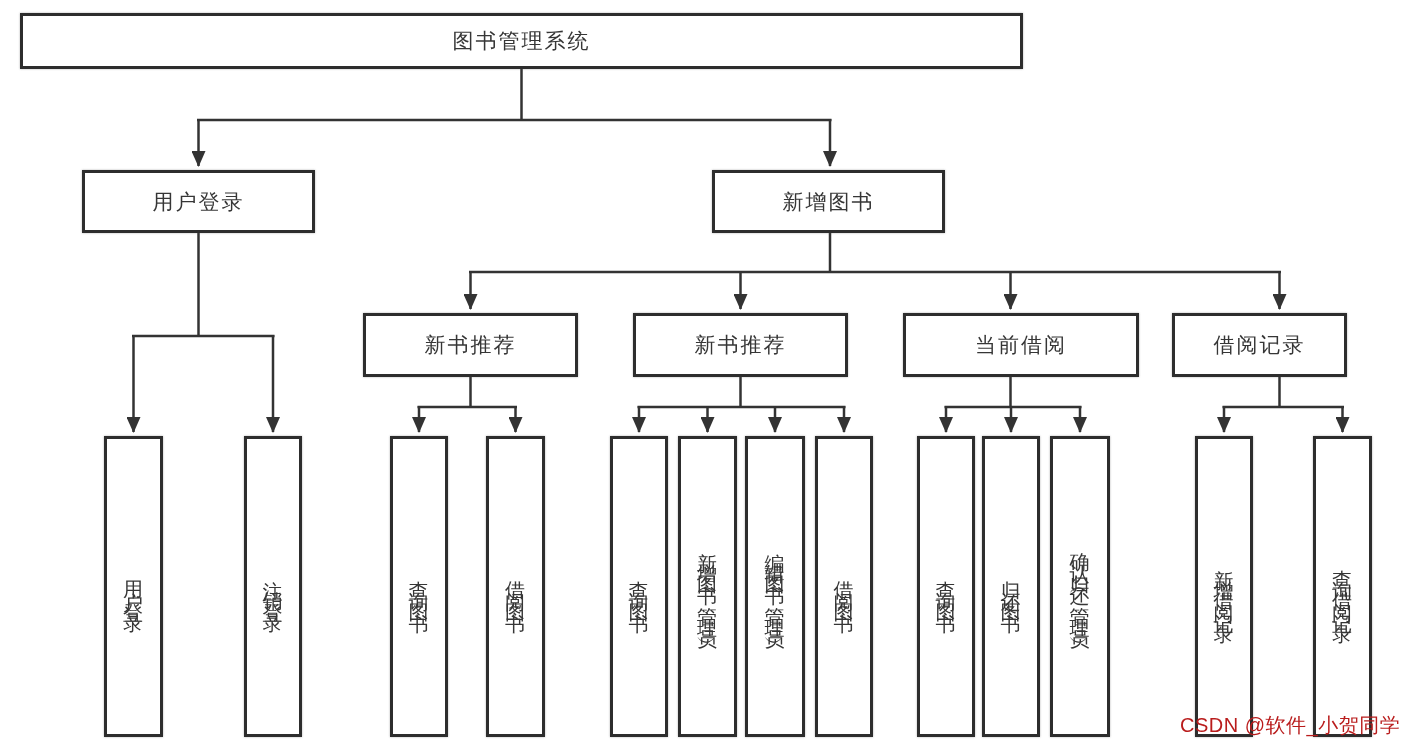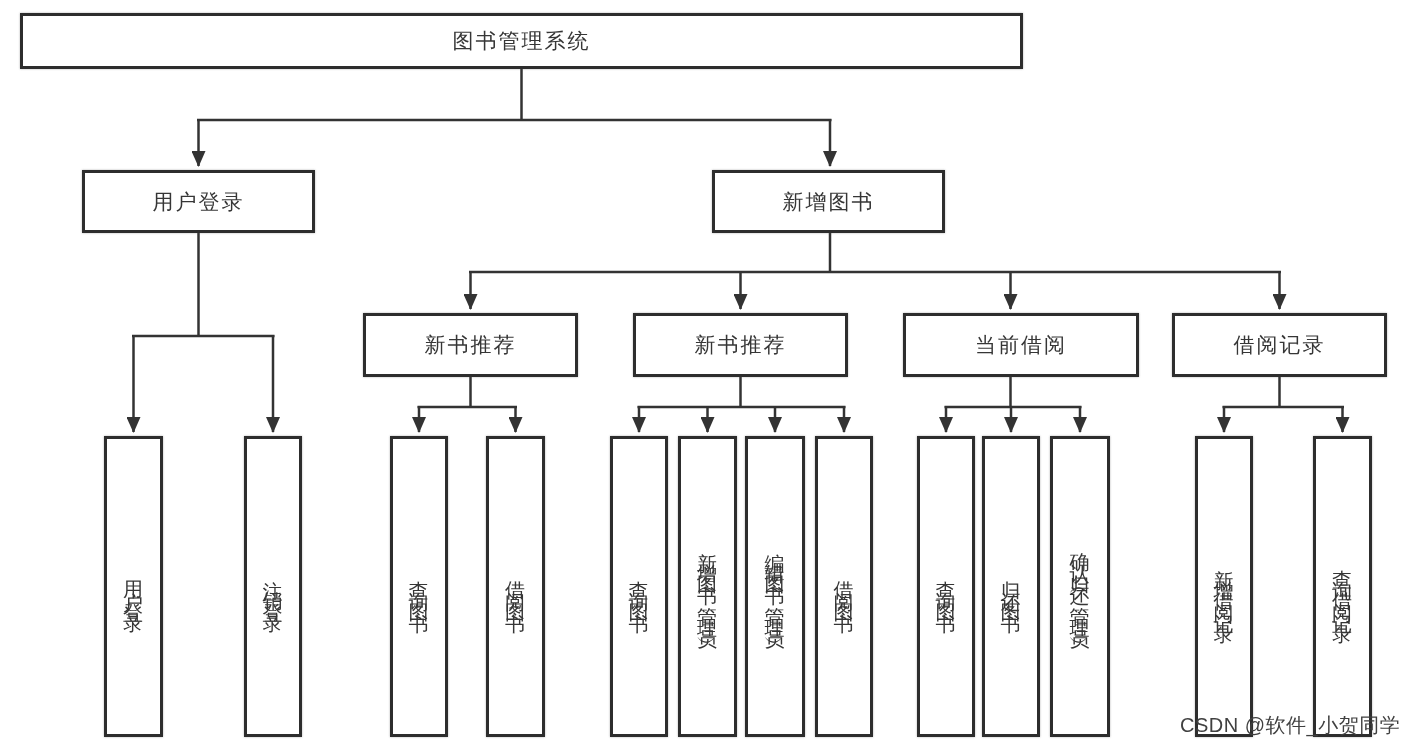--- a/index.html
+++ b/index.html
@@ -12,21 +12,21 @@
     color:#363636;box-shadow:0 0 2px rgba(90,90,90,.45);
   }
   .hbox{font-size:21px;letter-spacing:2px;}
   .vbox{
     writing-mode:vertical-rl;text-orientation:mixed;
     font-size:20px;letter-spacing:11px;line-height:1;
     padding:6px 0;
   }
   .watermark{
     position:absolute;left:1180px;top:712px;
-    font-size:20px;color:#404040;letter-spacing:0.5px;white-space:nowrap;
+    font-size:20px;color:#b91c1c;letter-spacing:0.5px;white-space:nowrap;
   }
 </style>
 </head>
 <body>
 
 <div class="stage">
 
   <svg class="edges" width="1405" height="747" viewBox="0 0 1405 747">
     <defs>
       <marker id="arrow" viewBox="0 0 16 14" refX="15" refY="7" markerWidth="16" markerHeight="14" markerUnits="userSpaceOnUse" orient="auto">
@@ -78,21 +78,21 @@
   </svg>
 
   <div class="node hbox" style="left:20px;top:13px;width:1003px;height:56px;">图书管理系统</div>
 
   <div class="node hbox" style="left:82px;top:170px;width:233px;height:63px;">用户登录</div>
   <div class="node hbox" style="left:712px;top:170px;width:233px;height:63px;">新增图书</div>
 
   <div class="node hbox" style="left:363px;top:313px;width:215px;height:64px;">新书推荐</div>
   <div class="node hbox" style="left:633px;top:313px;width:215px;height:64px;">新书推荐</div>
   <div class="node hbox" style="left:903px;top:313px;width:236px;height:64px;">当前借阅</div>
-  <div class="node hbox" style="left:1172px;top:313px;width:215px;height:64px;">借阅记录</div>
+  <div class="node hbox" style="left:1172px;top:313px;width:175px;height:64px;">借阅记录</div>
 
   <div class="node vbox" style="left:104px;top:436px;width:59px;height:301px;">用户登录</div>
   <div class="node vbox" style="left:244px;top:436px;width:58px;height:301px;">注销登录</div>
 
   <div class="node vbox" style="left:390px;top:436px;width:58px;height:301px;">查询图书</div>
   <div class="node vbox" style="left:486px;top:436px;width:59px;height:301px;">借阅图书</div>
 
   <div class="node vbox" style="left:610px;top:436px;width:58px;height:301px;">查询图书</div>
   <div class="node vbox" style="left:678px;top:436px;width:59px;height:301px;">新增图书（管理员）</div>
   <div class="node vbox" style="left:745px;top:436px;width:60px;height:301px;">编辑图书（管理员）</div>

